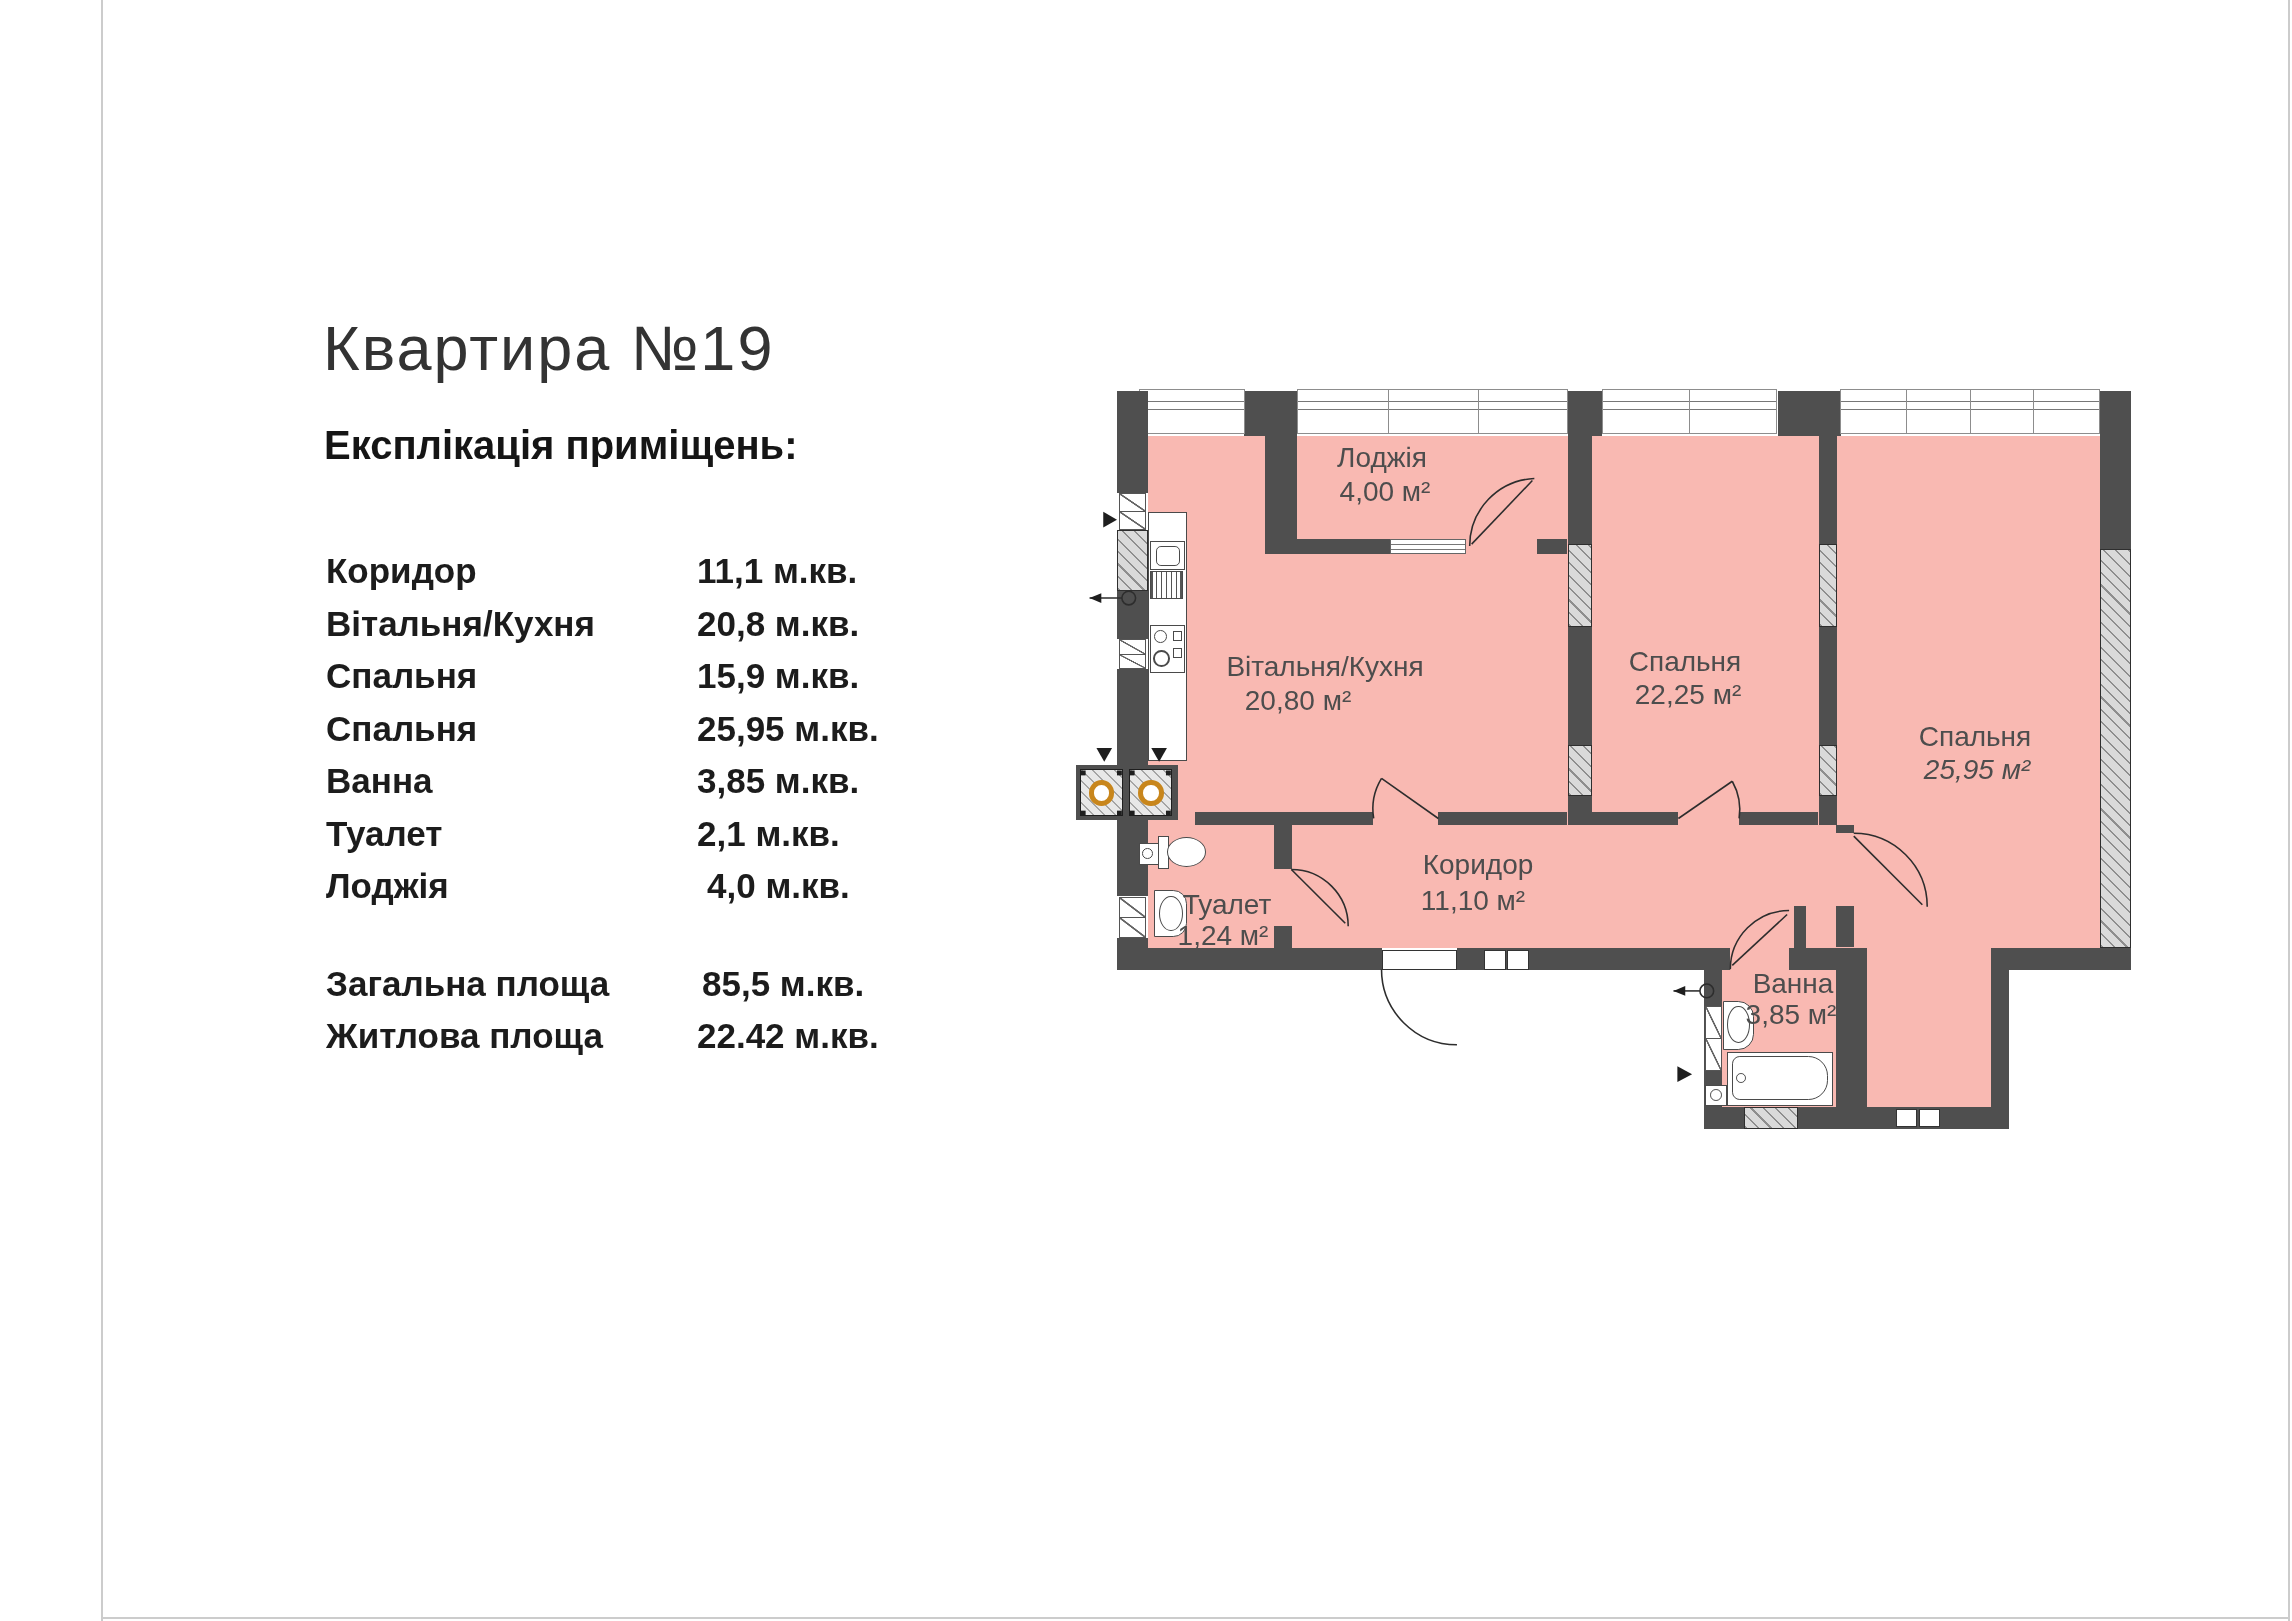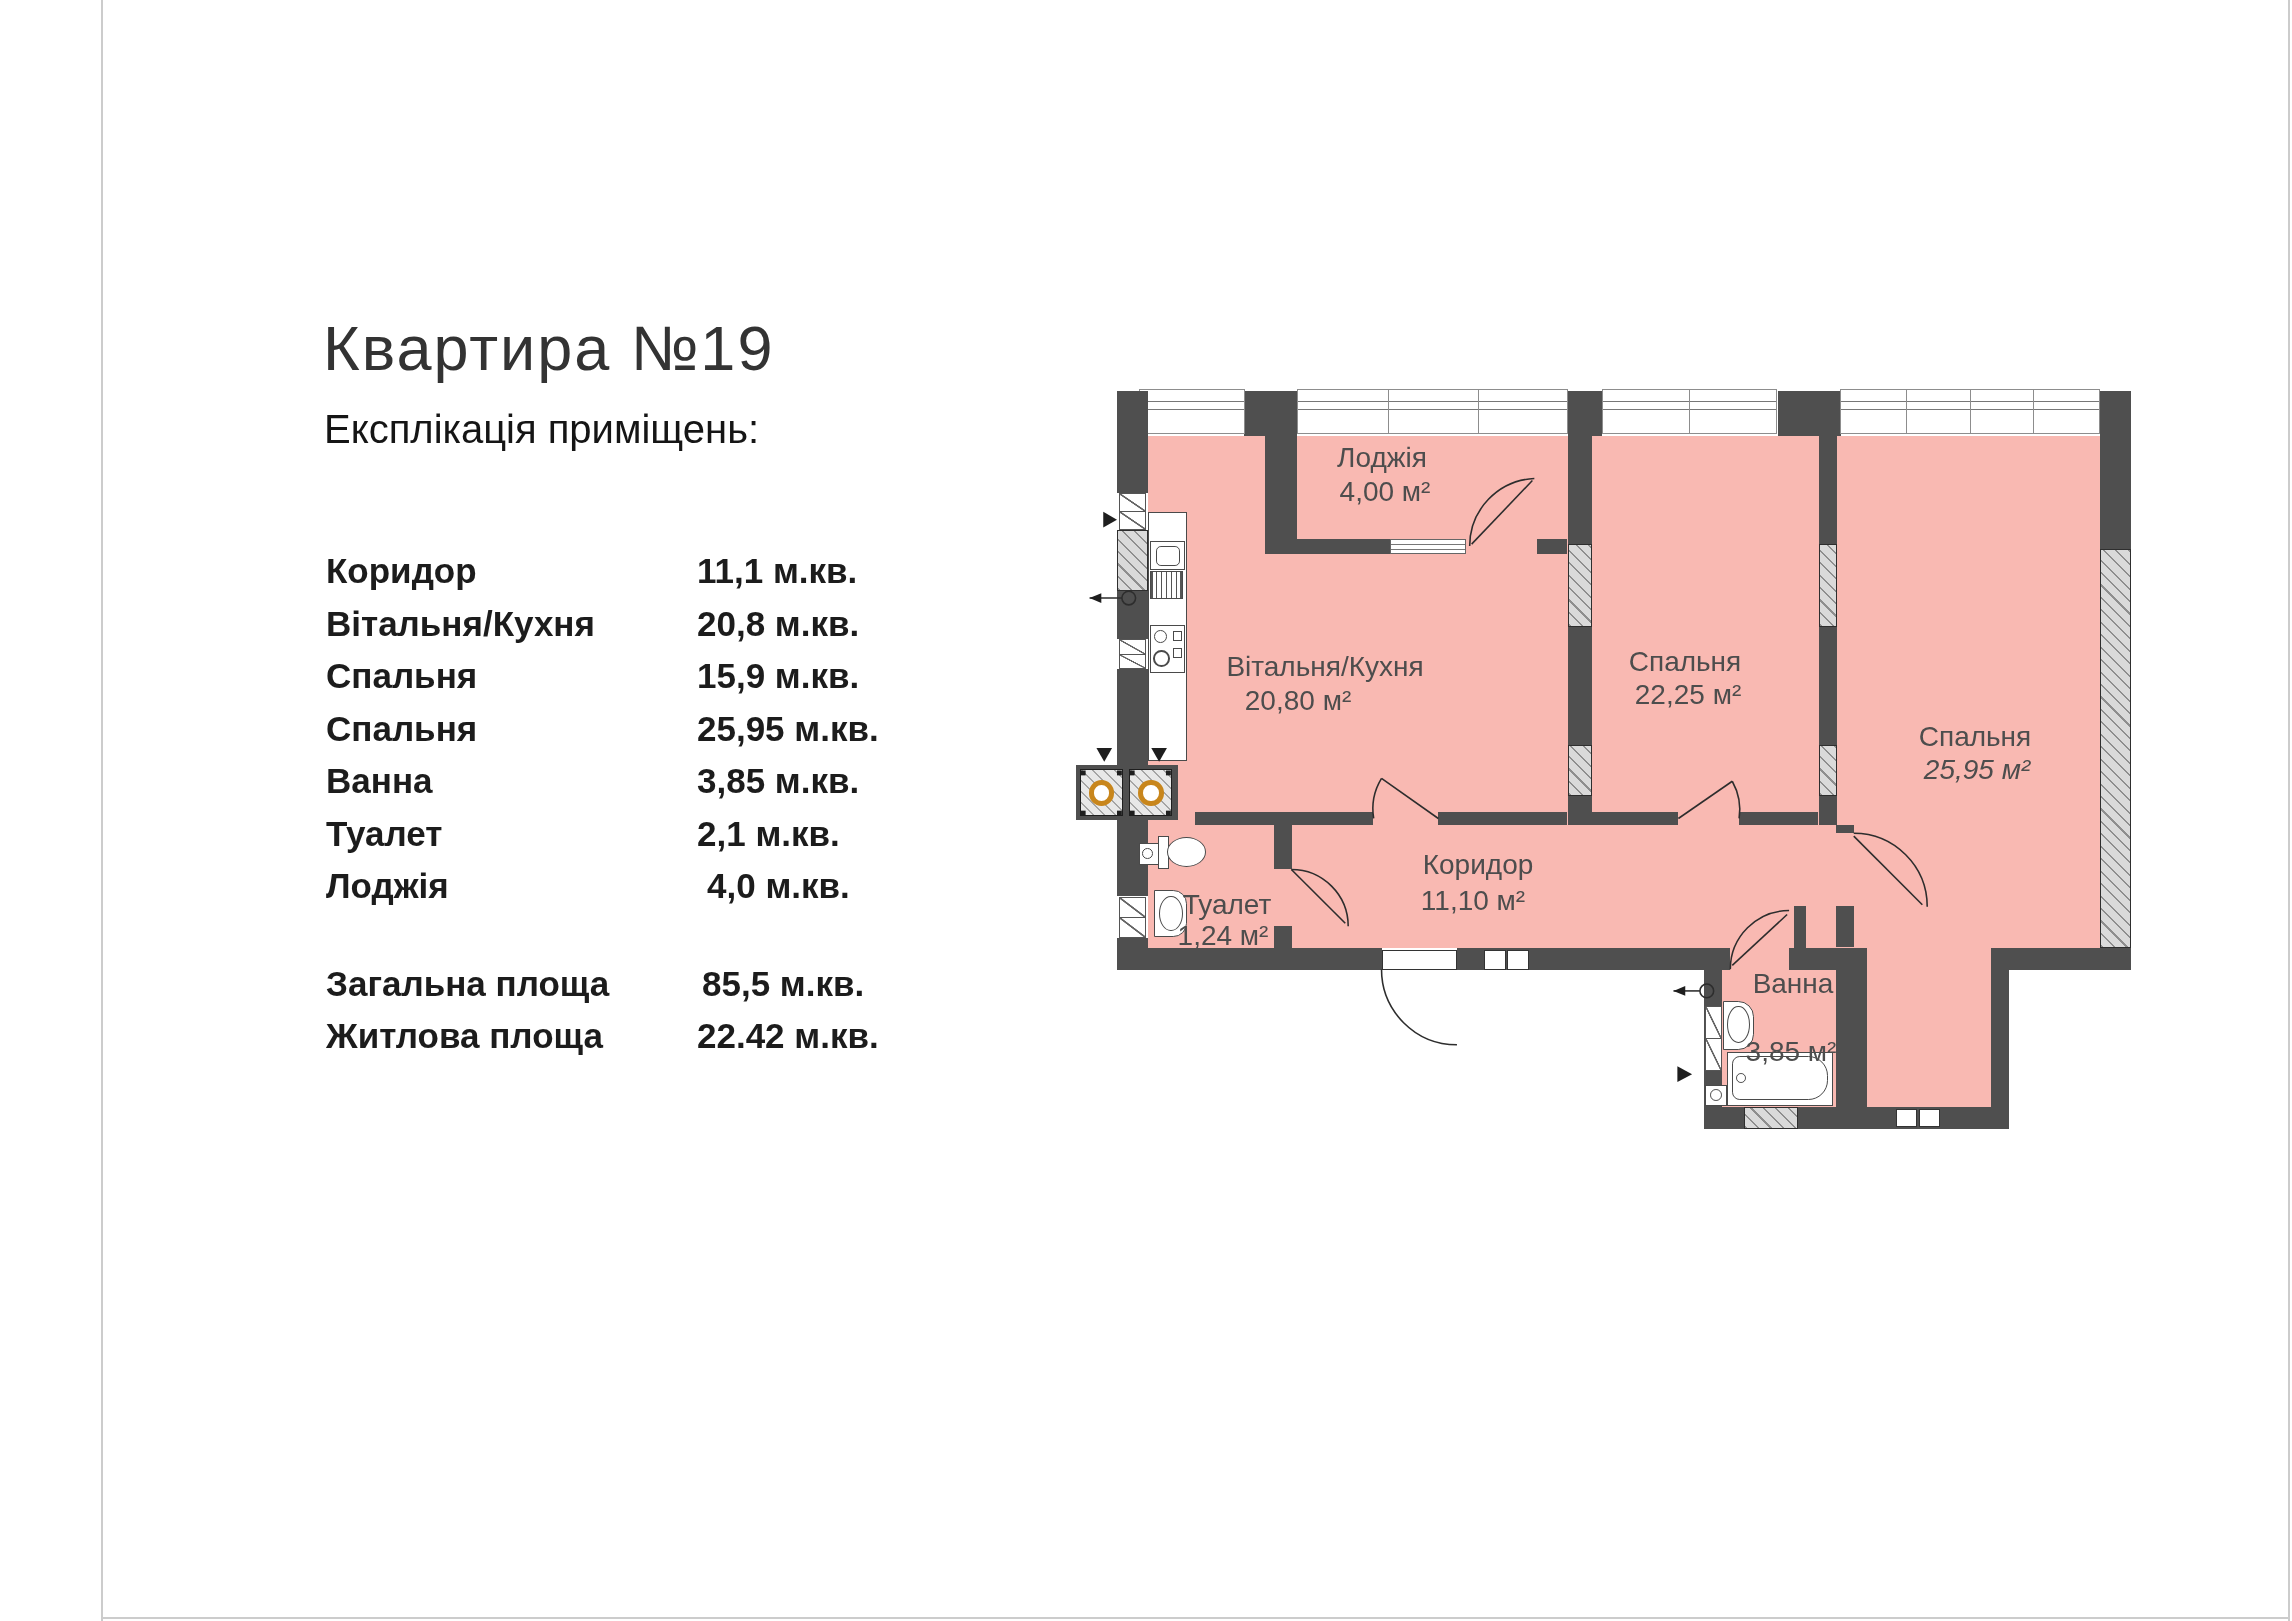--- a/index.html
+++ b/index.html
@@ -8,21 +8,21 @@
     font-family:"Liberation Sans", sans-serif;overflow:hidden;
     -webkit-font-smoothing:antialiased;
   }
   .frame{position:absolute;background:#cccccc;}
   
   .title{
     position:absolute;left:323px;top:312px;font-size:63px;font-weight:400;
     color:#333;letter-spacing:2px;white-space:nowrap;
   }
   .subtitle{
-    position:absolute;left:324px;top:407px;font-size:40px;font-weight:400;
+    position:absolute;left:324px;top:423px;font-size:40px;font-weight:700;
     color:#151515;white-space:nowrap;
   }
   .legend{position:absolute;left:326px;top:551px;width:608px;height:529px;}
   .lrow{position:absolute;left:0;height:43px;white-space:nowrap;}
   .lrow .lab{position:absolute;left:0;font-size:35px;font-weight:700;color:#1c1c1c;}
   .lrow .val{position:absolute;left:371px;font-size:35px;font-weight:700;color:#1c1c1c;}
   
   .plan{position:absolute;left:1068px;top:387px;width:1112px;height:765px;}
   .plan *{position:absolute;box-sizing:border-box;}
   .rm{background:#f9b9b2;}
@@ -282,15 +282,15 @@
   <div class="plabel" style="left:230px;top:314px;">20,80 м²</div>
   <div class="plabel" style="left:617px;top:275px;">Спальня</div>
   <div class="plabel" style="left:620px;top:308px;">22,25 м²</div>
   <div class="plabel" style="left:907px;top:350px;">Спальня</div>
   <div class="plabel" style="left:909px;top:383px;font-style:italic;">25,95 м²</div>
   <div class="plabel" style="left:410px;top:478px;">Коридор</div>
   <div class="plabel" style="left:405px;top:514px;">11,10 м²</div>
   <div class="plabel" style="left:159px;top:518px;">Туалет</div>
   <div class="plabel" style="left:155px;top:549px;">1,24 м²</div>
   <div class="plabel" style="left:725px;top:597px;">Ванна</div>
-  <div class="plabel" style="left:723px;top:665px;text-align:right;">3,85 м²</div>
+  <div class="plabel" style="left:723px;top:628px;text-align:right;">3,85 м²</div>
 </div>
 
 
 </body></html>

